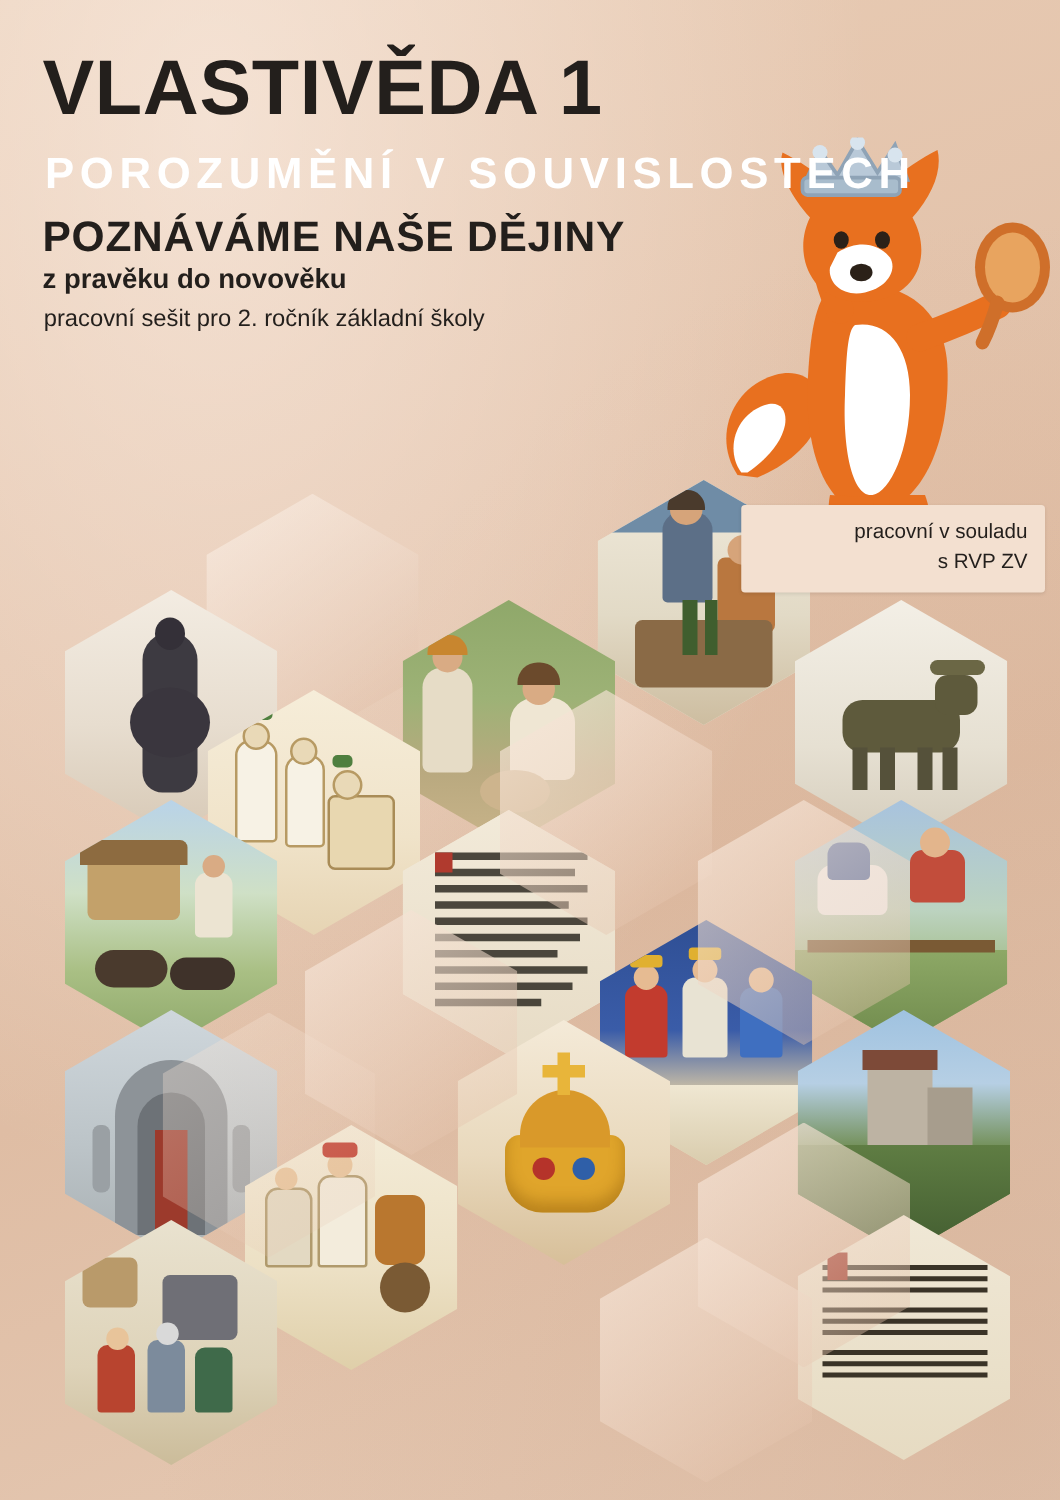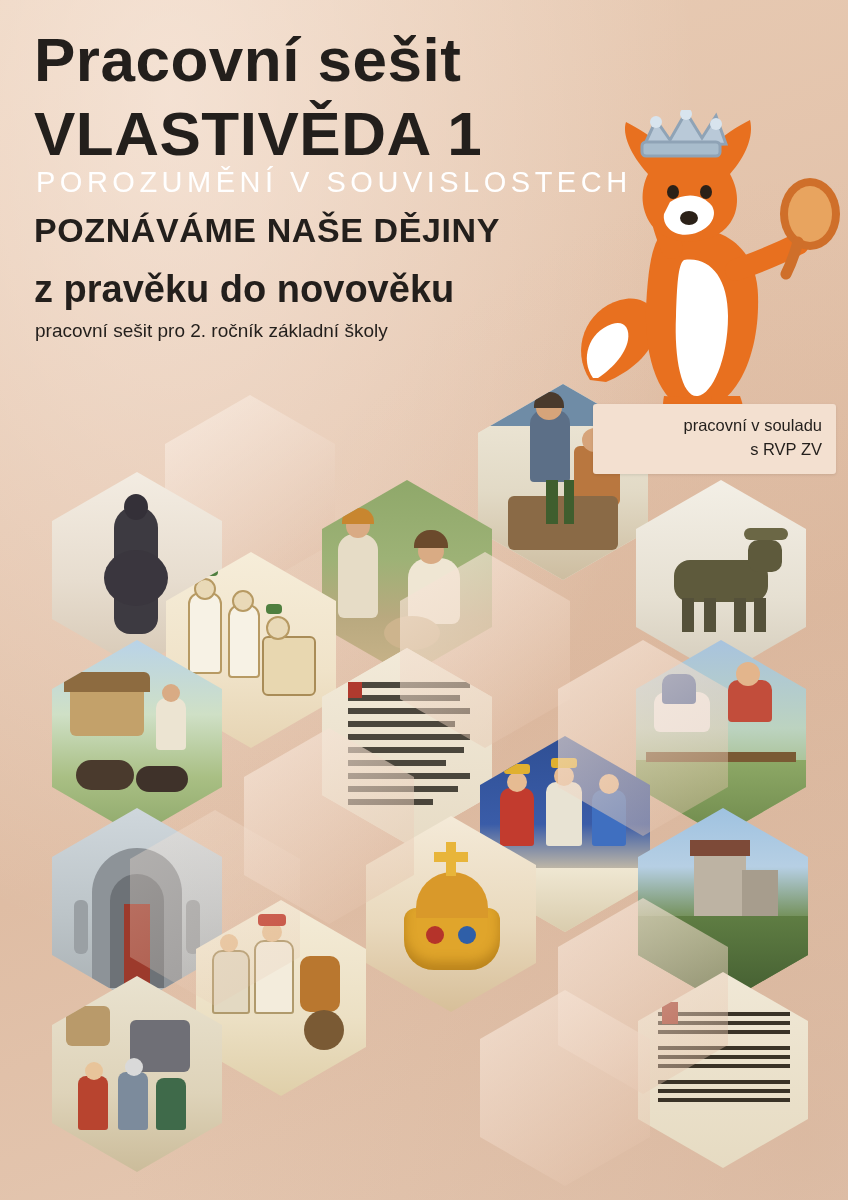--- a/index.html
+++ b/index.html
@@ -50,40 +50,40 @@
   .t-main2 {
     font-size: 62px;
     font-weight: bold;
     color: #231f1c;
     letter-spacing: 0.5px;
     line-height: 1.05;
     margin: 10px 0 0 0;
     white-space: nowrap;
   }
   .t-sub-white {
-    font-size: 29px;
-    font-weight: normal;
+    font-size: 35px;
+    font-weight: bold;
     color: #ffffff;
     letter-spacing: 4.5px;
-    margin: 0 0 0 2px;
+    margin: 16px 0 0 2px;
     white-space: nowrap;
   }
   .t-line3 {
     font-size: 34px;
     font-weight: bold;
     color: #231f1c;
     letter-spacing: 0.6px;
     margin: 12px 0 0 0;
     white-space: nowrap;
   }
   .t-line4 {
-    font-size: 38px;
-    font-weight: bold;
-    color: #231f1c;
-    margin: 18px 0 0 0;
+    font-size: 22px;
+    font-weight: bold;
+    color: #231f1c;
+    margin: 0 0 0 0;
     white-space: nowrap;
   }
   .t-line5 {
     font-size: 19px;
     font-weight: normal;
     color: #231f1c;
     margin: 9px 0 0 1px;
     white-space: nowrap;
   }
 
@@ -442,21 +442,20 @@
 
       <path d="M74 10 L86 -16 L100 4 L116 -24 L132 2 L146 -20 L156 8 Z" transform="translate(10,26)" fill="#b9c9d8" stroke="#8fa3b6" stroke-width="3"></path>
       <rect x="82" y="32" width="78" height="14" rx="4" fill="#a8bccc" stroke="#8fa3b6" stroke-width="3"></rect>
       <circle cx="96" cy="12" r="6" fill="#d8e4ee"></circle>
       <circle cx="126" cy="4" r="6" fill="#d8e4ee"></circle>
       <circle cx="156" cy="14" r="6" fill="#d8e4ee"></circle>
     </svg>
   </div>
 
   <div class="title-block">
-    <p class="t-main">Pracovní sešit</p>
     <p class="t-main2">VLASTIVĚDA 1</p>
     <p class="t-sub-white">POROZUMĚNÍ V SOUVISLOSTECH</p>
     <p class="t-line3">POZNÁVÁME NAŠE DĚJINY</p>
     <p class="t-line4">z pravěku do novověku</p>
     <p class="t-line5">pracovní sešit pro 2. ročník základní školy</p>
   </div>
 
   <div class="rvp-badge">
     <div>pracovní v souladu</div>
     <div>s RVP ZV</div>

